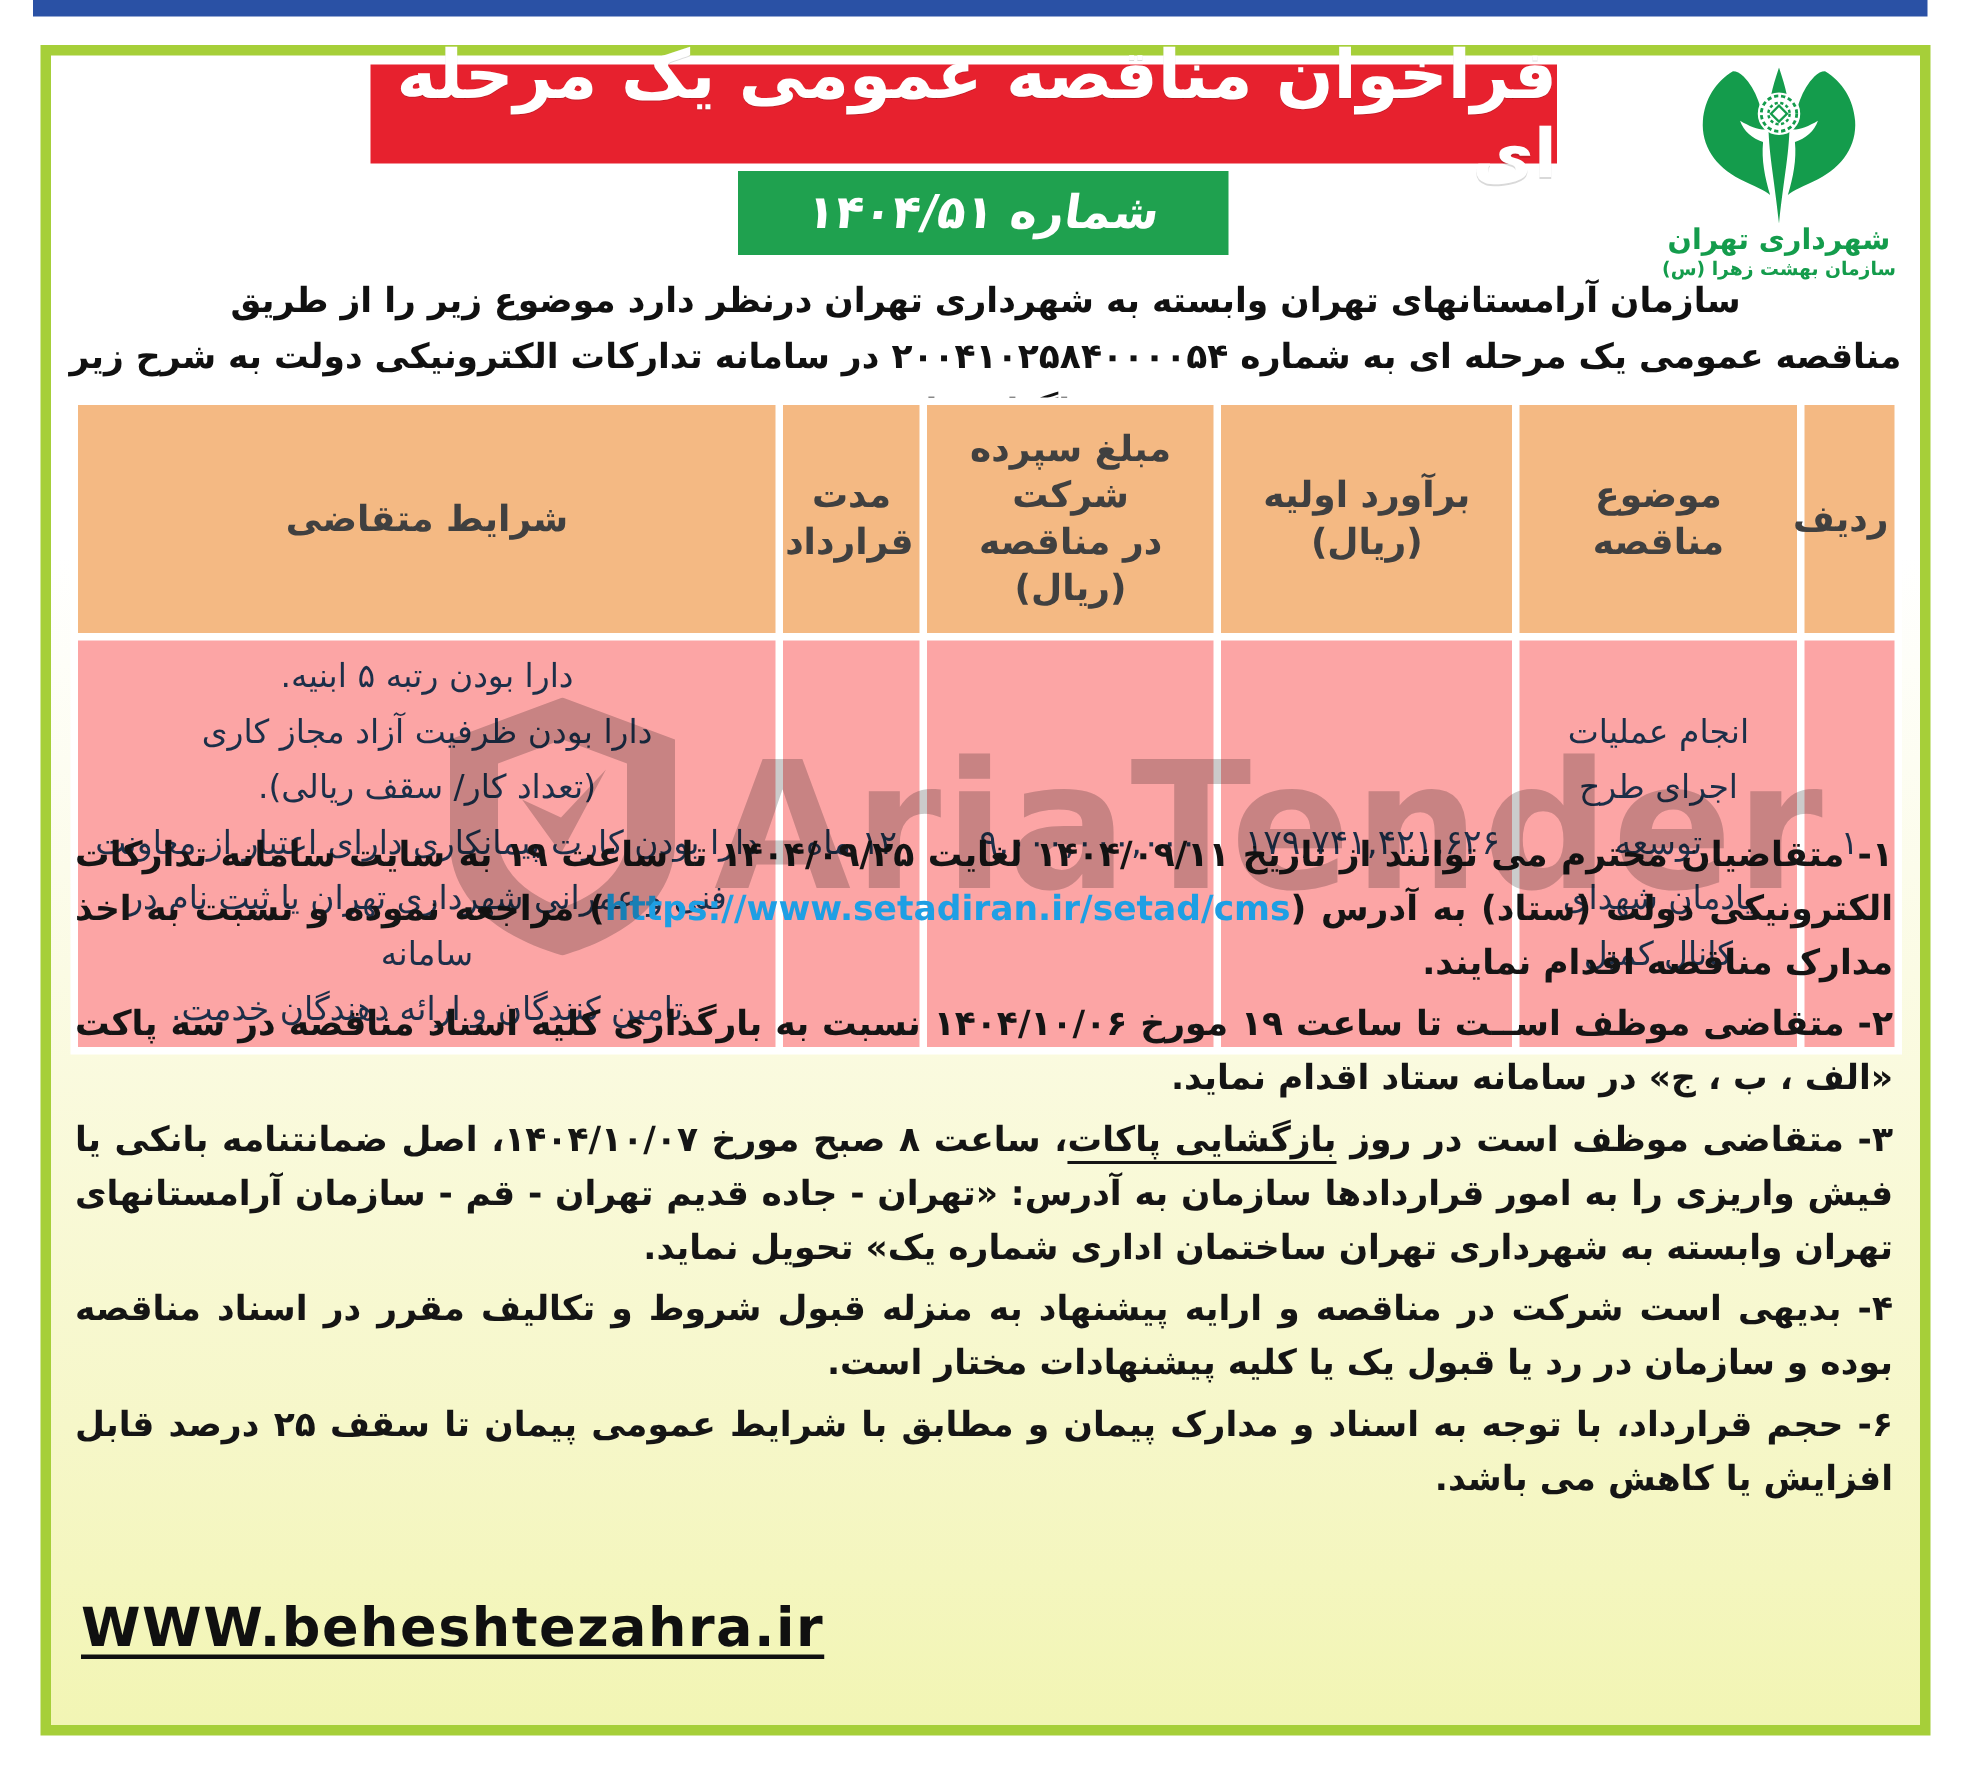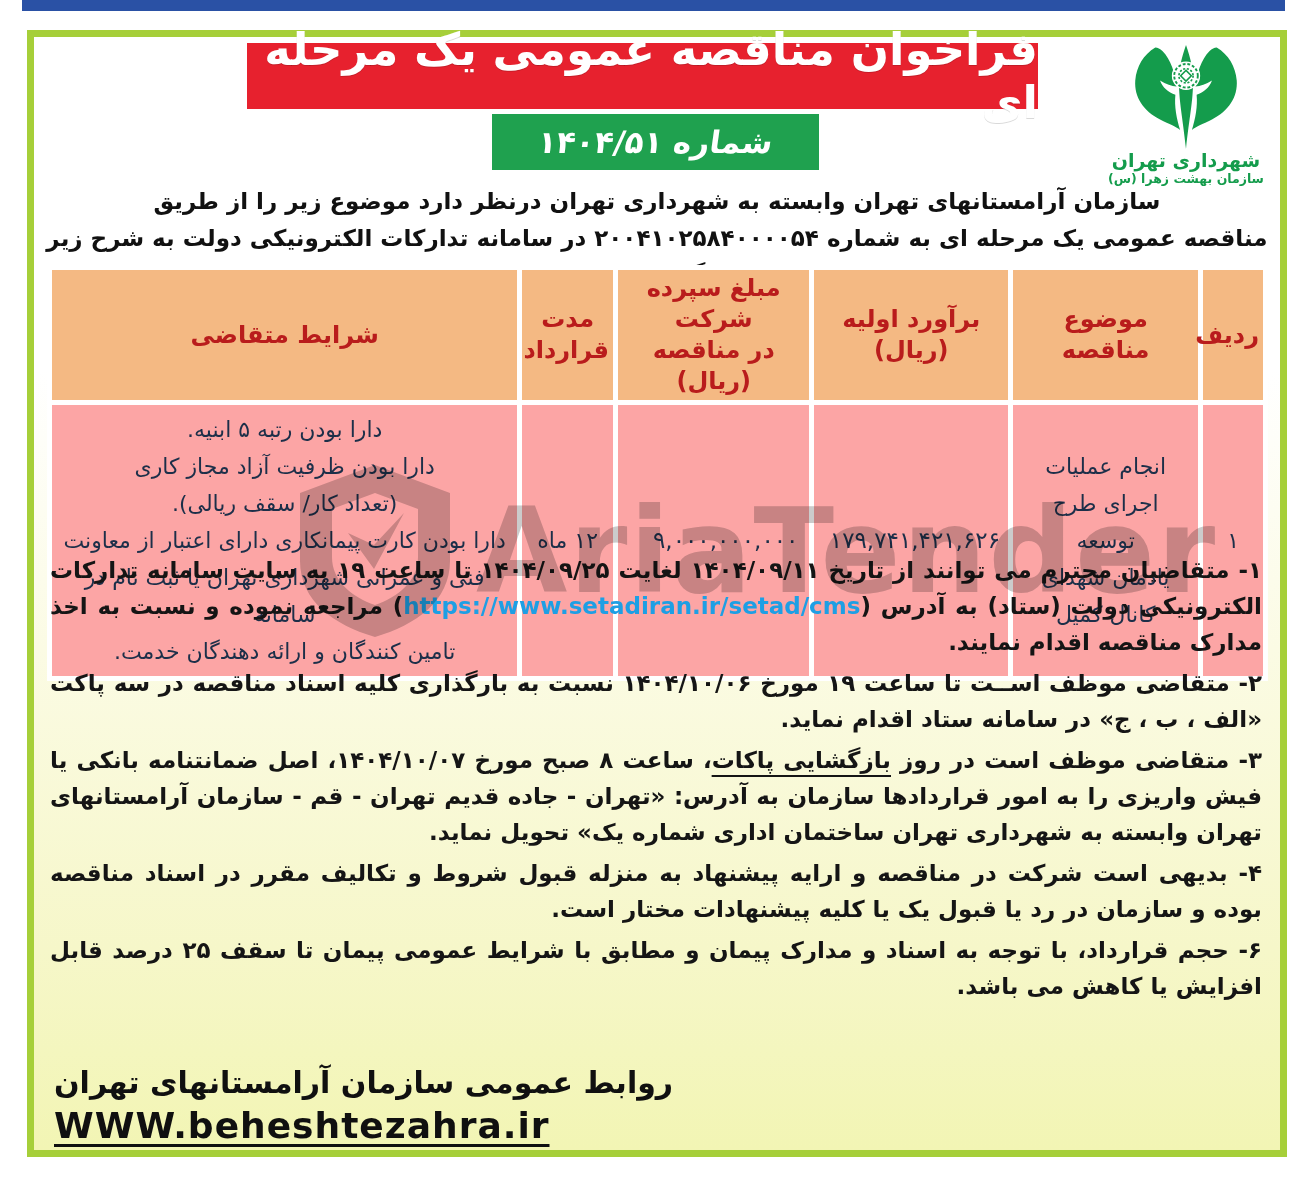--- a/index.html
+++ b/index.html
@@ -35,22 +35,22 @@
   .intro{position:absolute;left:0;top:146px;width:100%;direction:rtl;text-align:center;
          color:#111;font-size:23px;line-height:37px;}
   .intro .b{font-weight:bold;}
   .intro .x{font-weight:bold;}
   
   .tender-table{
     position:absolute;left:13px;top:228px;width:1221px;direction:rtl;
     border-collapse:separate;border-spacing:5px;background:#ffffff;table-layout:fixed;
   }
   .tender-table th{
-    background:#F4B983;color:#b91c1c;font-weight:bold;font-size:24px;
-    height:66px;vertical-align:middle;text-align:center;white-space:pre-line;line-height:31px;padding:3px 4px;
+    background:#F4B983;color:#404040;font-weight:bold;font-size:24px;
+    height:66px;vertical-align:middle;text-align:center;white-space:pre-line;line-height:31px;padding:14px 4px;
   }
   .tender-table td{
     background:#fca5a5;color:#1C2F49;font-weight:normal;font-size:22px;
     vertical-align:middle;text-align:center;white-space:pre-line;line-height:37px;padding:6px 8px;
   }
   .col-row{width:58px;} .col-subject{width:180px;} .col-estimate{width:188px;}
   .col-deposit{width:186px;} .col-duration{width:88px;} .col-cond{width:452px;}
   td.num{font-size:23px;letter-spacing:0.5px;padding-left:32px;}
   
   .notes{position:absolute;left:16px;top:515px;width:1212px;direction:rtl;
@@ -159,21 +159,20 @@
 
   <div class="notes">
       <p><span>۱- متقاضیان محترم می توانند از تاریخ ۱۴۰۴/۰۹/۱۱ لغایت ۱۴۰۴/۰۹/۲۵ تا ساعت ۱۹ به سایت سامانه تدارکات الکترونیکی دولت (ستاد) به آدرس (</span><span class="seg-link">https://www.setadiran.ir/setad/cms</span><span>) مراجعه نموده و نسبت به اخذ مدارک مناقصه اقدام نمایند.</span></p>
       <p><span>۲- متقاضی موظف اســت تا ساعت ۱۹ مورخ ۱۴۰۴/۱۰/۰۶ نسبت به بارگذاری کلیه اسناد مناقصه در سه پاکت «الف ، ب ، ج» در سامانه ستاد اقدام نماید.</span></p>
       <p><span>۳- متقاضی موظف است در روز </span><span class="seg-underline">بازگشایی پاکات</span><span>، ساعت ۸ صبح مورخ ۱۴۰۴/۱۰/۰۷، اصل ضمانتنامه بانکی یا فیش واریزی را به امور قراردادها سازمان به آدرس: «تهران - جاده قدیم تهران - قم - سازمان آرامستانهای تهران وابسته به شهرداری تهران ساختمان اداری شماره یک» تحویل نماید.</span></p>
       <p><span>۴- بدیهی است شرکت در مناقصه و ارایه پیشنهاد به منزله قبول شروط و تکالیف مقرر در اسناد مناقصه بوده و سازمان در رد یا قبول یک یا کلیه پیشنهادات مختار است.</span></p>
       <p><span>۶- حجم قرارداد، با توجه به اسناد و مدارک پیمان و مطابق با شرایط عمومی پیمان تا سقف ۲۵ درصد قابل افزایش یا کاهش می باشد.</span></p>
     </div>
 
   <div class="footer">
-    <div class="footer-fa">روابط عمومی سازمان آرامستانهای تهران</div>
     <div class="footer-url">WWW.beheshtezahra.ir</div>
   </div>
 
   <div class="watermark">
     <svg width="150" height="172" viewBox="0 0 75 86" style="margin-right:6px;">
       <path fill="#cbcbcb" d="M37.5,0 L75,14 V48 C75,68 58,80 37.5,86 C17,80 0,68 0,48 V14 Z M37.5,14 L16,22 V46 C16,58 26,66 37.5,70 C49,66 59,58 59,46 V22 Z"></path>
       <path fill="#cbcbcb" d="M24,34 L37,52 L52,24 L37,40 Z"></path>
     </svg>
     <span class="watermark-text">AriaTender</span>
   </div>

